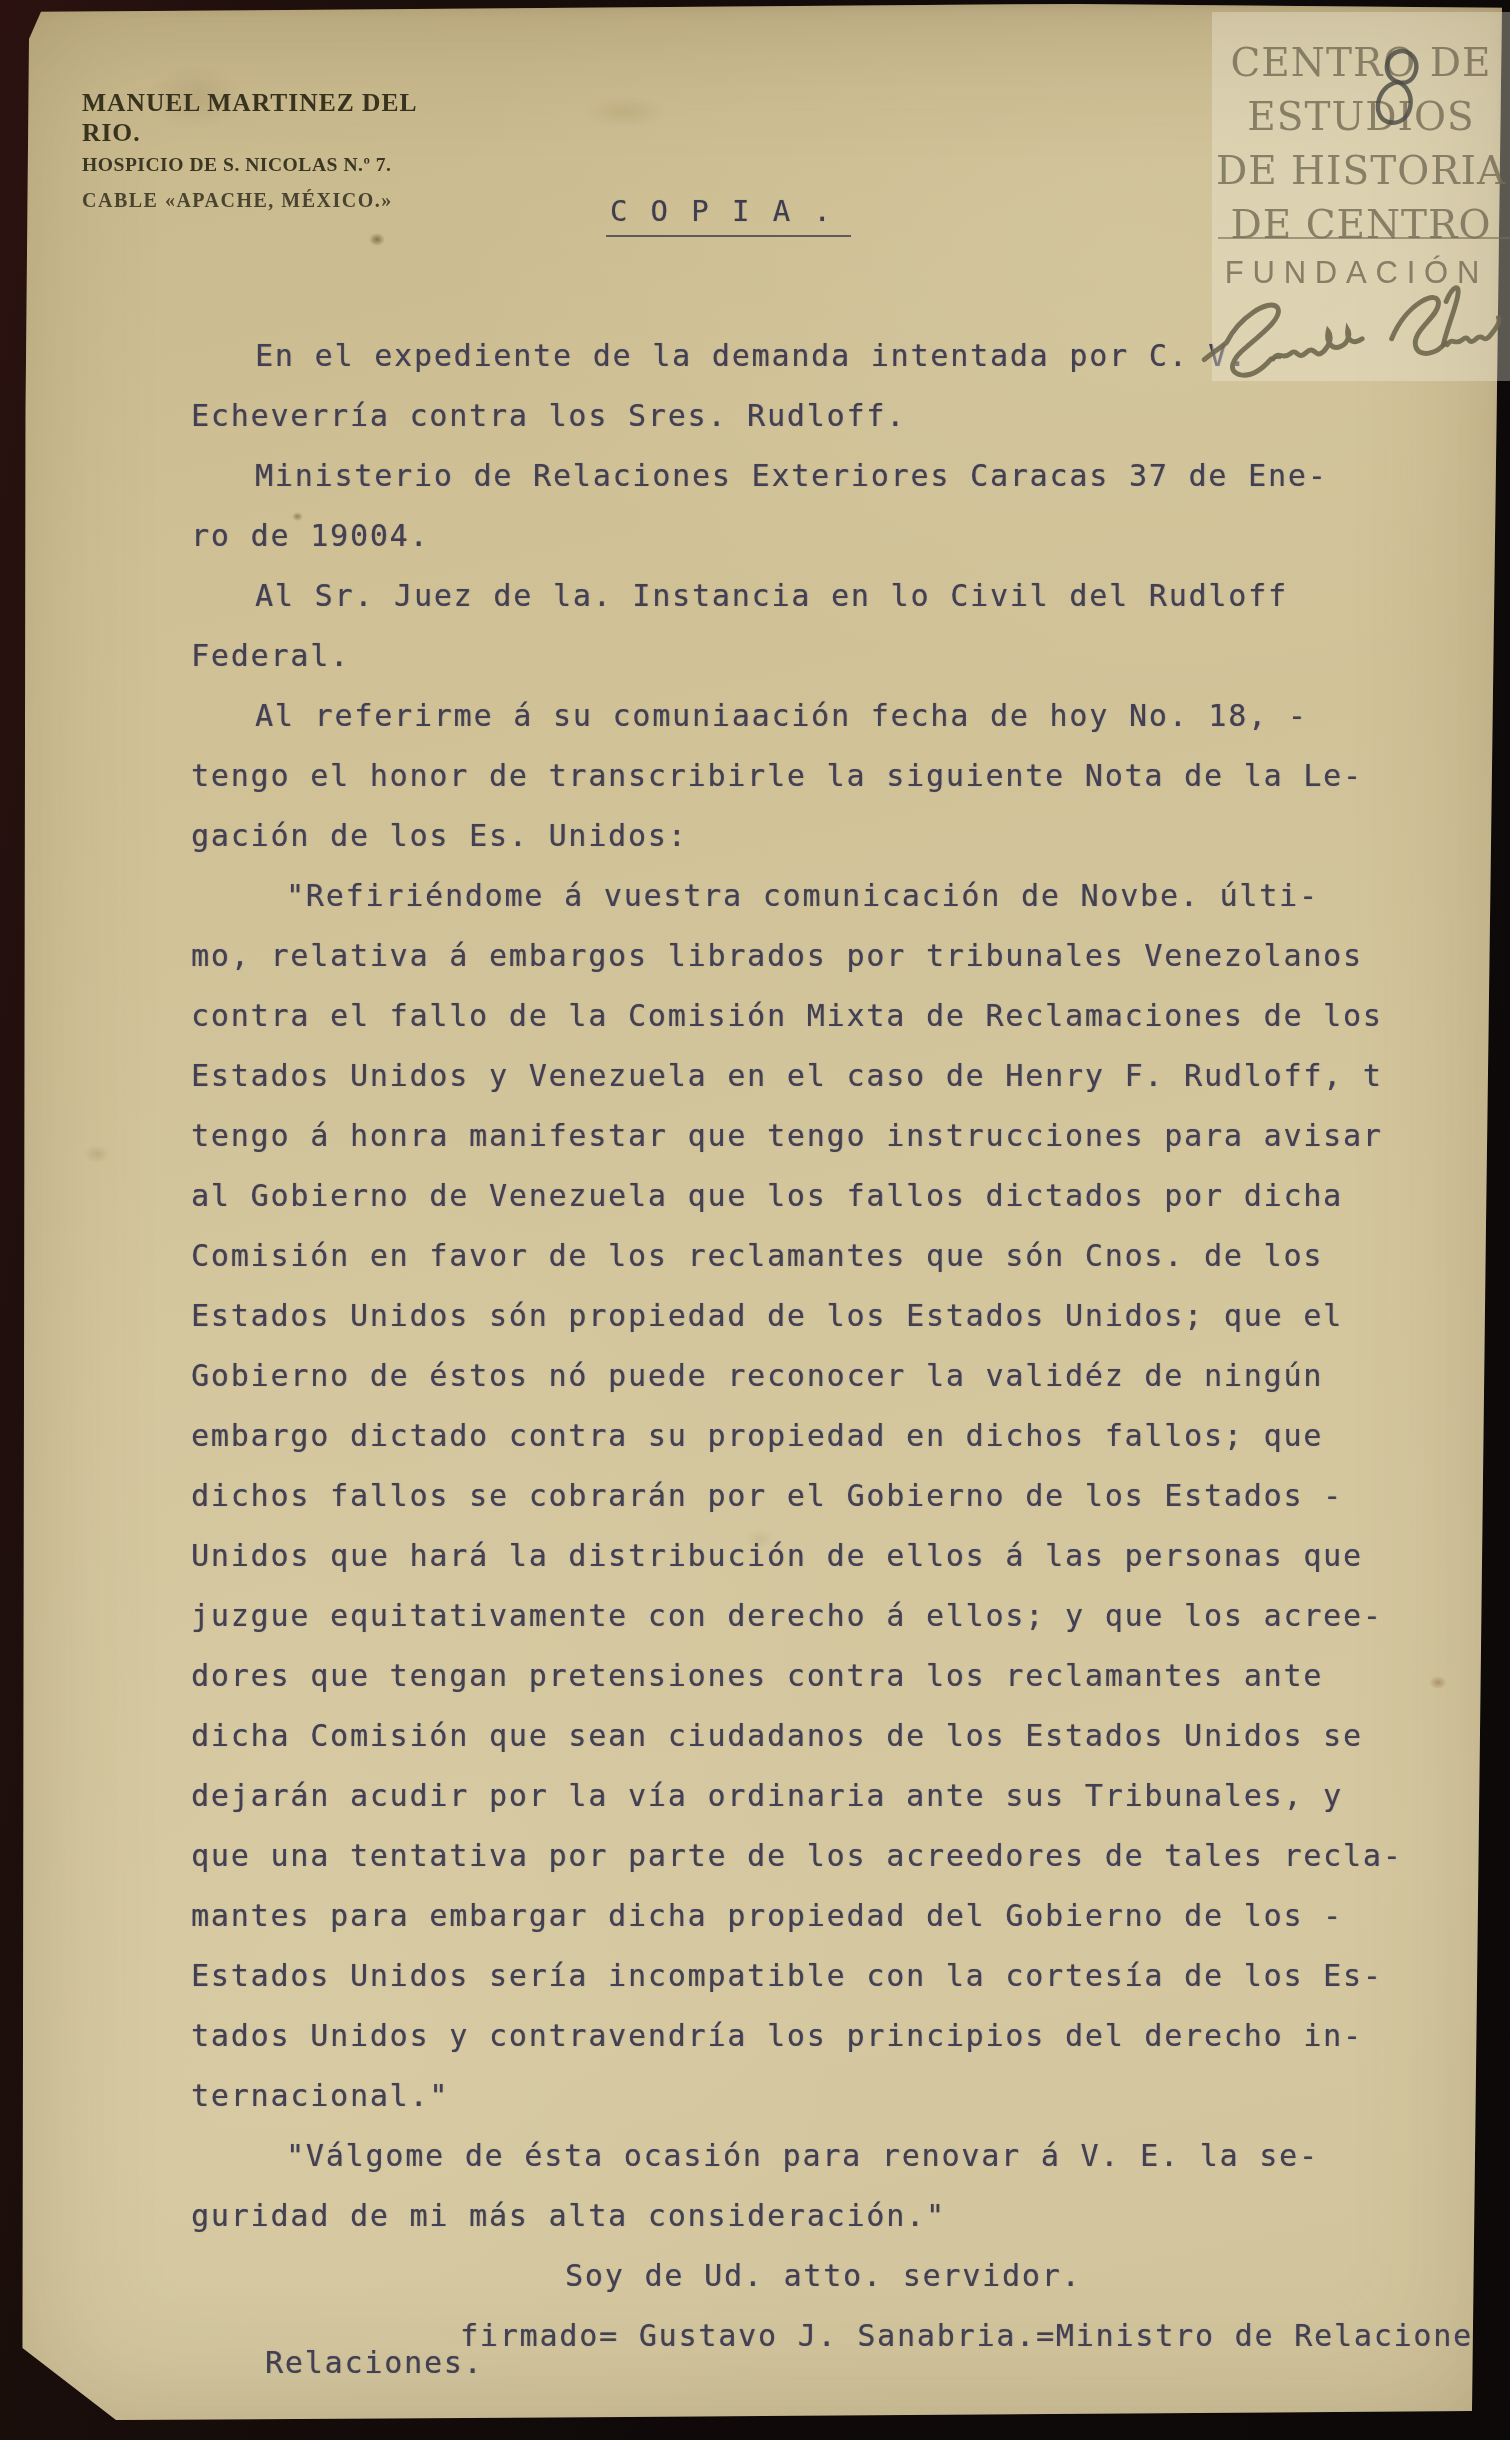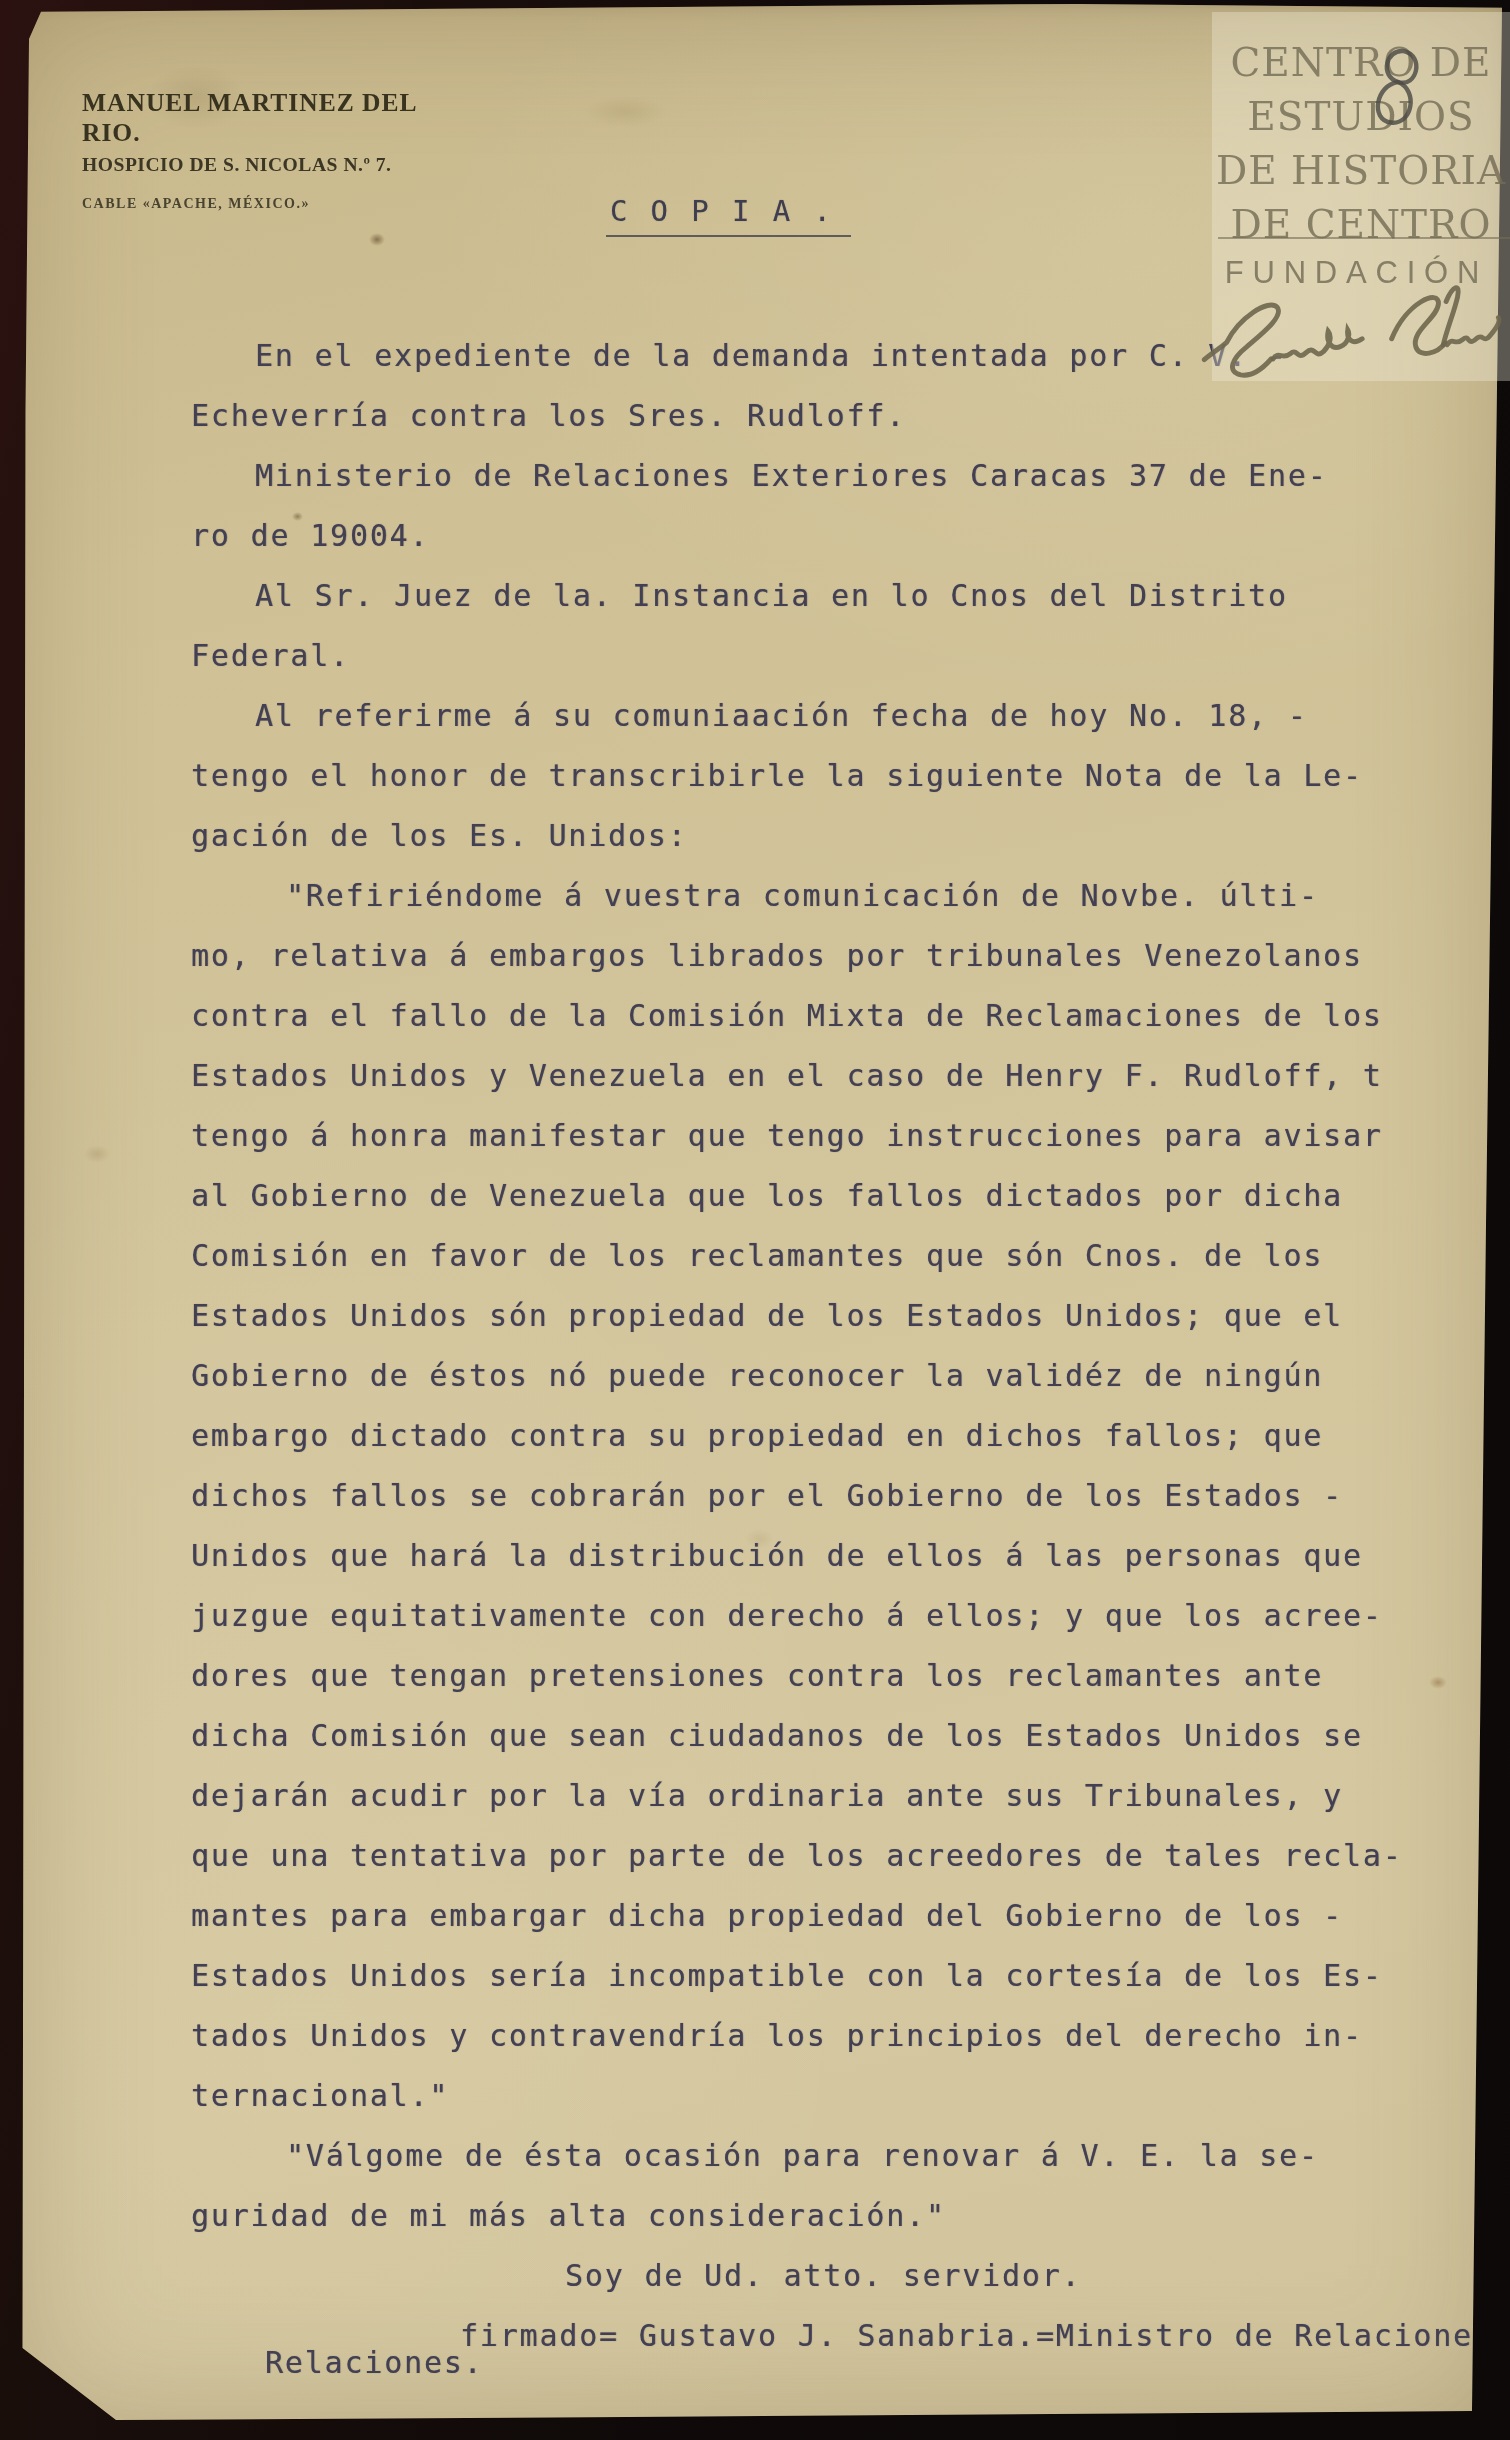--- a/index.html
+++ b/index.html
@@ -19,21 +19,21 @@
   .st3{left:584px;top:96px;width:82px;height:31px;background:radial-gradient(closest-side,rgba(166,146,96,0.30),rgba(166,146,96,0));}
   .st4{left:1429px;top:1676px;width:17.6px;height:12.7px;background:radial-gradient(closest-side,rgba(130,92,48,0.45),rgba(130,92,48,0));}
   .st5{left:84px;top:1145px;width:25.5px;height:17.6px;background:radial-gradient(closest-side,rgba(150,128,82,0.28),rgba(150,128,82,0));}
   .st6{left:147px;top:65px;width:98px;height:65px;background:radial-gradient(closest-side,rgba(120,100,60,0.16),rgba(120,100,60,0));}
   .st7{left:745px;top:1529px;width:29px;height:19.6px;background:radial-gradient(closest-side,rgba(150,128,82,0.16),rgba(150,128,82,0));}
 
   .letterhead{position:absolute;left:82px;top:88px;width:337px;text-align:left;
     color:#37331f;font-family:"Liberation Serif","DejaVu Serif",serif;font-weight:bold;}
   .lh1{font-size:25.5px;letter-spacing:1px;}
   .lh2{font-size:19.6px;margin-top:5.9px;letter-spacing:0.5px;color:#3b3724;}
-  .lh3{font-size:14px;margin-top:20px;letter-spacing:1.5px;color:#494430;}
+  .lh3{font-size:20px;margin-top:13px;letter-spacing:1.5px;color:#494430;}
 
   .copia{position:absolute;left:606px;top:194px;font-size:29px;letter-spacing:2.9px;
     color:#3f3e4e;border-bottom:2.9px solid rgba(58,57,72,0.75);padding:0 17.6px 6.9px 3.9px;
     text-shadow:0 0 1px rgba(58,57,72,0.5);white-space:nowrap;}
 
   .bodytext{position:absolute;left:191px;top:338px;width:1304px;
     color:#424052;font-size:30px;letter-spacing:1.8px;
     text-shadow:0.4px 0.4px 0.9px rgba(58,56,78,0.55);}
   .bodytext>div{height:60px;white-space:nowrap;}
   .bodytext>div.ind{margin-left:64px;}
@@ -73,21 +73,21 @@
       <div class="lh3">CABLE «APACHE, MÉXICO.»</div>
     </div>
 
     <div class="copia">C O P I A .</div>
 
     <div class="bodytext">
         <div class="ind">En el expediente de la demanda intentada por C. V. -</div>
         <div>Echeverría contra los Sres. Rudloff.</div>
         <div class="ind">Ministerio de Relaciones Exteriores Caracas 37 de Ene-</div>
         <div>ro de 19004.</div>
-        <div class="ind">Al Sr. Juez de la. Instancia en lo Cnos del Distrito</div>
+        <div class="ind">Al Sr. Juez de la. Instancia en lo Civil del Rudloff</div>
         <div>Federal.</div>
         <div class="ind">Al referirme á su comuniaación fecha de hoy No. 18, -</div>
         <div>tengo el honor de transcribirle la siguiente Nota de la Le-</div>
         <div>gación de los Es. Unidos:</div>
         <div class="indq">"Refiriéndome á vuestra comunicación de Novbe. últi-</div>
         <div>mo, relativa á embargos librados por tribunales Venezolanos</div>
         <div>contra el fallo de la Comisión Mixta de Reclamaciones de los</div>
         <div>Estados Unidos y Venezuela en el caso de Henry F. Rudloff, t</div>
         <div>tengo á honra manifestar que tengo instrucciones para avisar</div>
         <div>al Gobierno de Venezuela que los fallos dictados por dicha</div>

